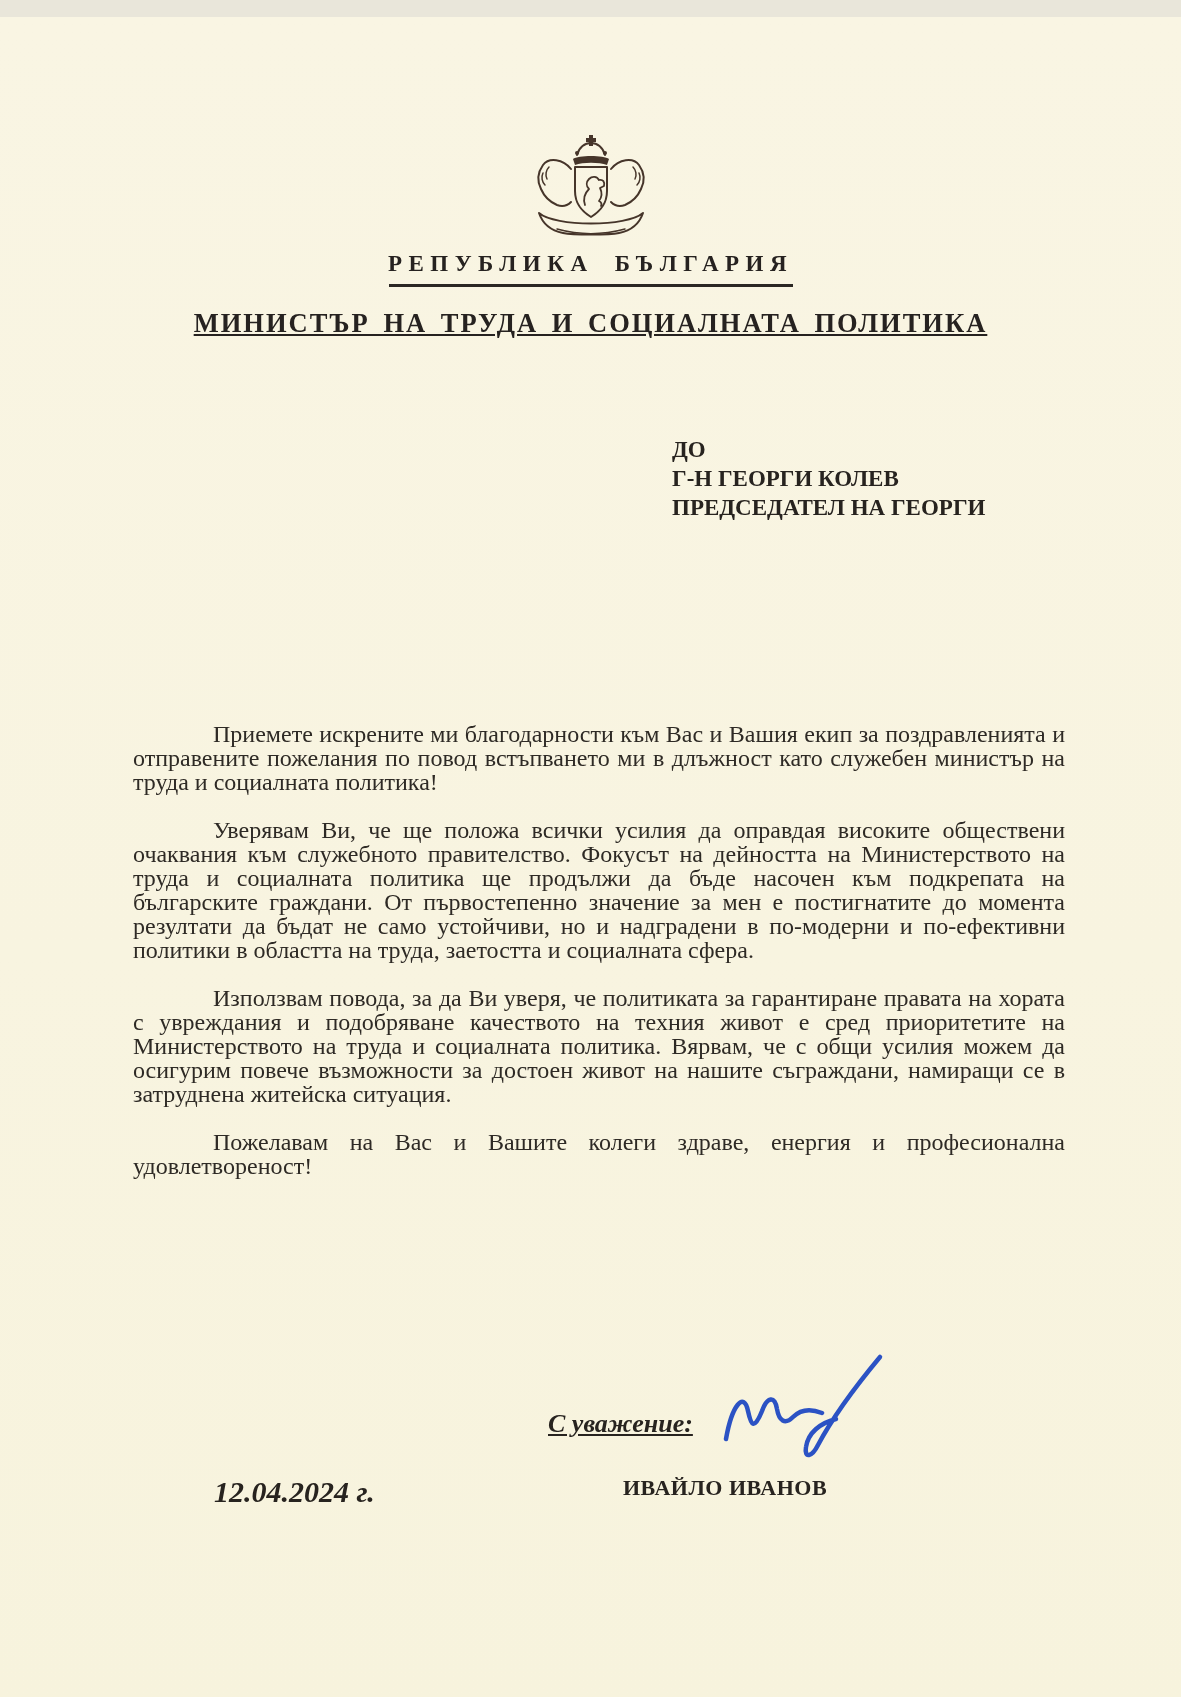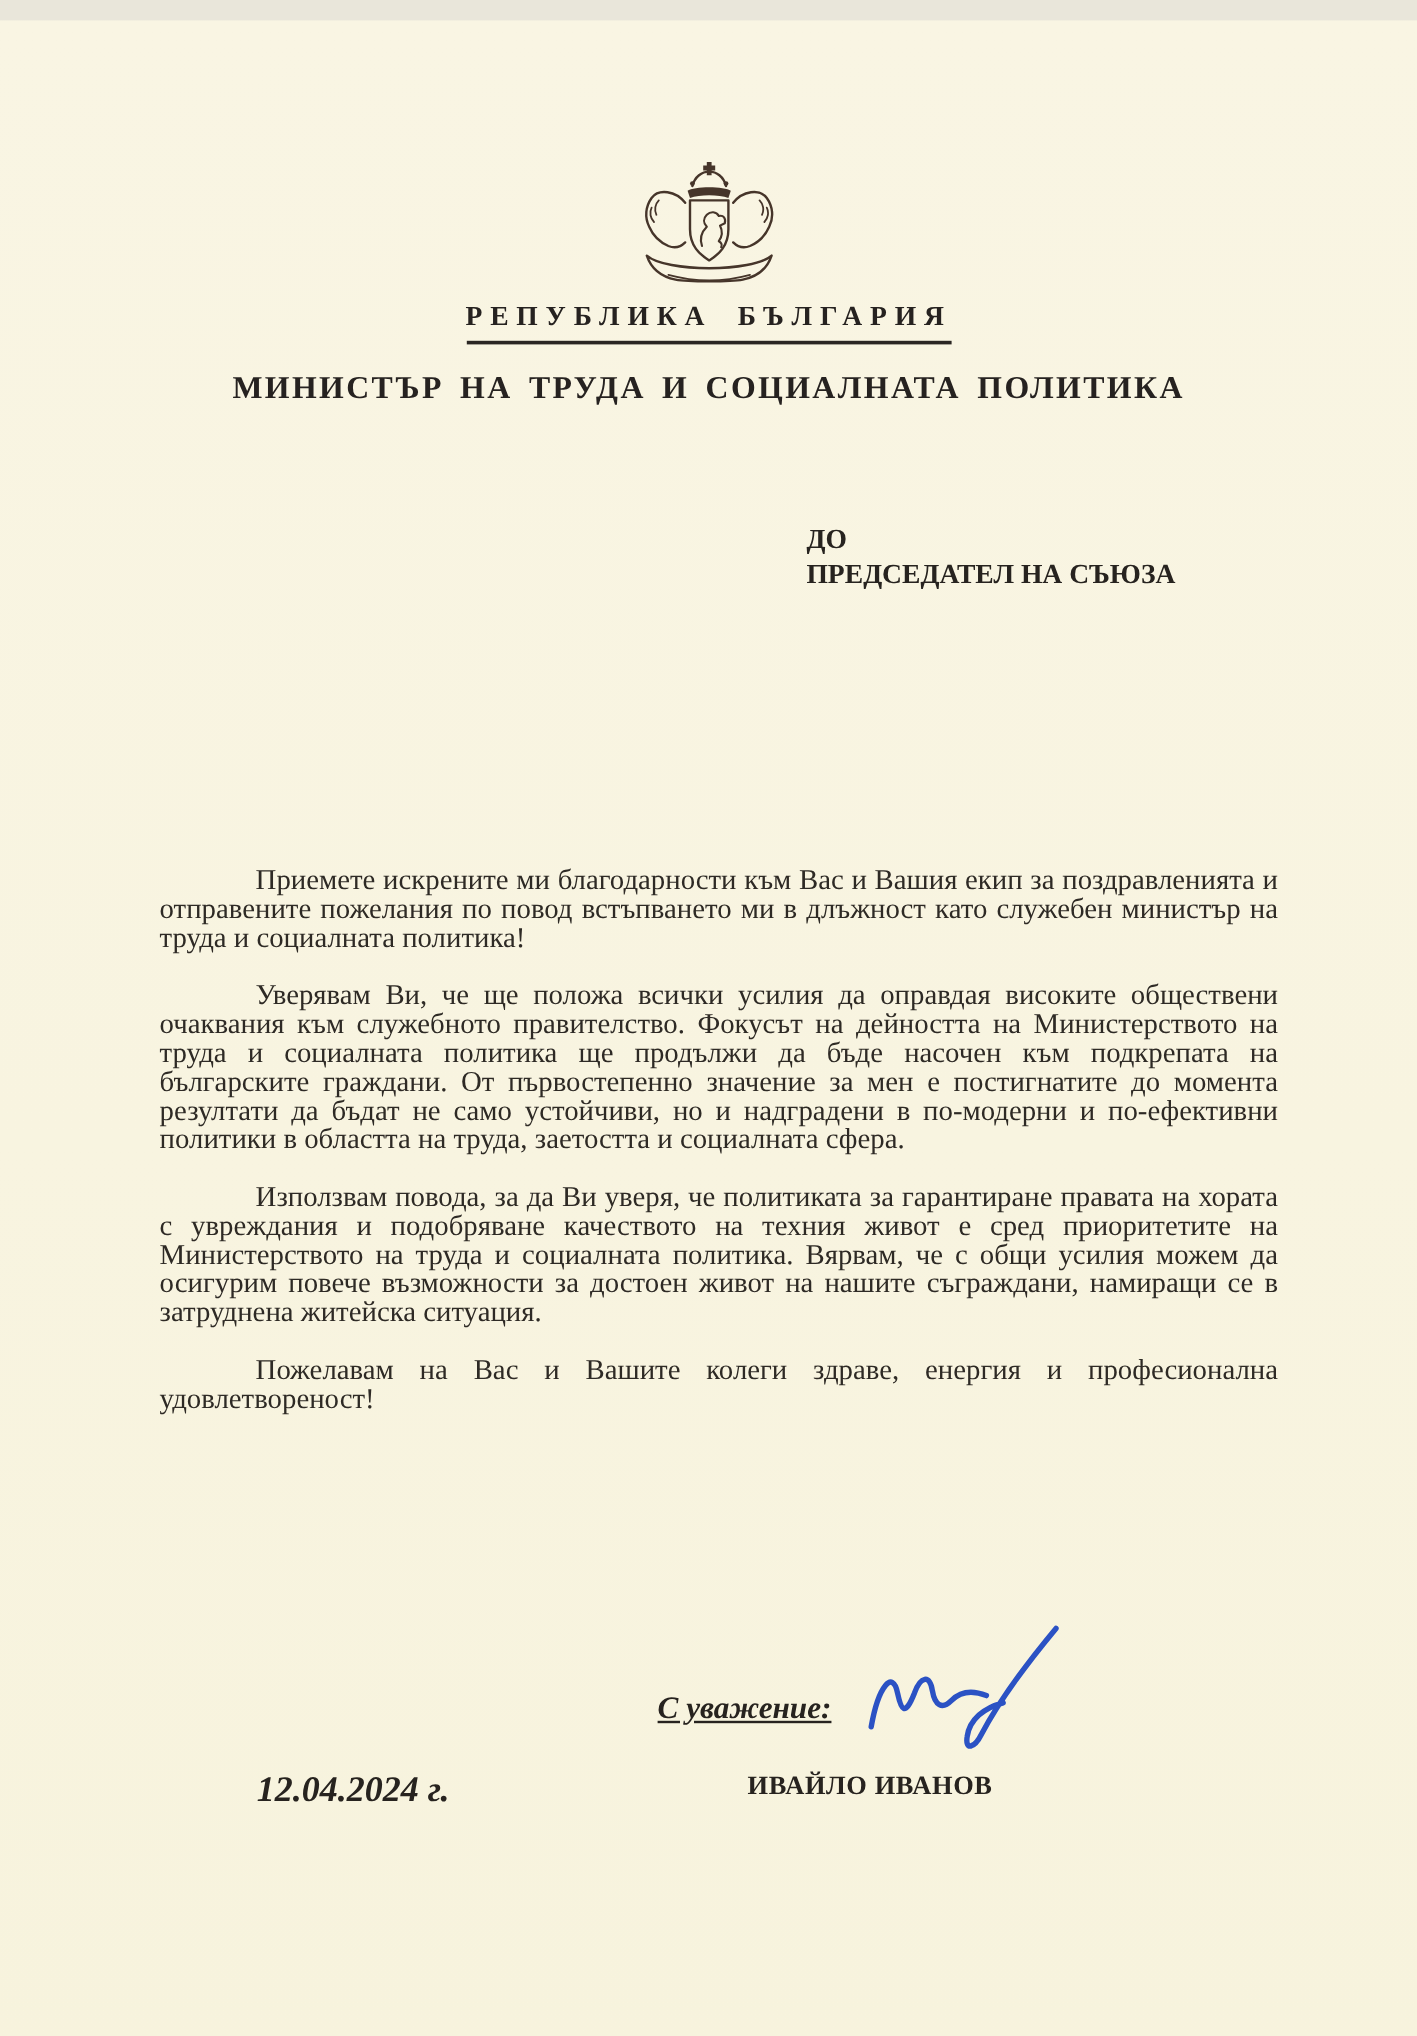--- a/index.html
+++ b/index.html
@@ -29,20 +29,21 @@
     position:absolute;top:267px;left:50%;transform:translateX(-50%);
     width:404px;height:0;
     border-top:3px solid #2b2723;
   }
   .ministry{
     position:absolute;top:291px;left:0;width:100%;
     text-align:center;
     font-size:26.5px;font-weight:bold;
     letter-spacing:2px;word-spacing:5px;
     color:#262220;
+    text-decoration:underline;
   }
   
   .recipient{
     position:absolute;top:419px;left:672px;
     font-size:23px;font-weight:bold;line-height:28.8px;
     color:#27231f;
   }
   
   .salutation{
     position:absolute;top:645px;left:214px;
@@ -115,21 +116,22 @@
     <path d="M26 80 c16 14 88 14 104 0 c-4 12 -14 18 -24 20 c-10 2 -46 2 -56 0 c-10 -2 -20 -8 -24 -20 z"></path>
     <path d="M44 96 c22 6 46 6 68 0" stroke-width="1.5"></path>
   </svg>
 
   <div class="country">РЕПУБЛИКА БЪЛГАРИЯ</div>
   <div class="header-rule"></div>
   <div class="ministry">МИНИСТЪР НА ТРУДА И СОЦИАЛНАТА ПОЛИТИКА</div>
 
   <div class="recipient">
     <div>ДО</div>
-    <div>ПРЕДСЕДАТЕЛ НА СЪЮЗА</div>
+    <div>Г-Н ГЕОРГИ КОЛЕВ</div>
+    <div>ПРЕДСЕДАТЕЛ НА ГЕОРГИ</div>
   </div>
 
 
   <div class="body-text">
     <p>Приемете искрените ми благодарности към Вас и Вашия екип за поздравленията и отправените пожелания по повод встъпването ми в длъжност като служебен министър на труда и социалната политика!</p>
     <p>Уверявам Ви, че ще положа всички усилия да оправдая високите обществени очаквания към служебното правителство. Фокусът на дейността на Министерството на труда и социалната политика ще продължи да бъде насочен към подкрепата на българските граждани. От първостепенно значение за мен е постигнатите до момента резултати да бъдат не само устойчиви, но и надградени в по-модерни и по-ефективни политики в областта на труда, заетостта и социалната сфера.</p>
     <p>Използвам повода, за да Ви уверя, че политиката за гарантиране правата на хората с увреждания и подобряване качеството на техния живот е сред приоритетите на Министерството на труда и социалната политика. Вярвам, че с общи усилия можем да осигурим повече възможности за достоен живот на нашите съграждани, намиращи се в затруднена житейска ситуация.</p>
     <p>Пожелавам на Вас и Вашите колеги здраве, енергия и професионална удовлетвореност!</p>
   </div>
 

